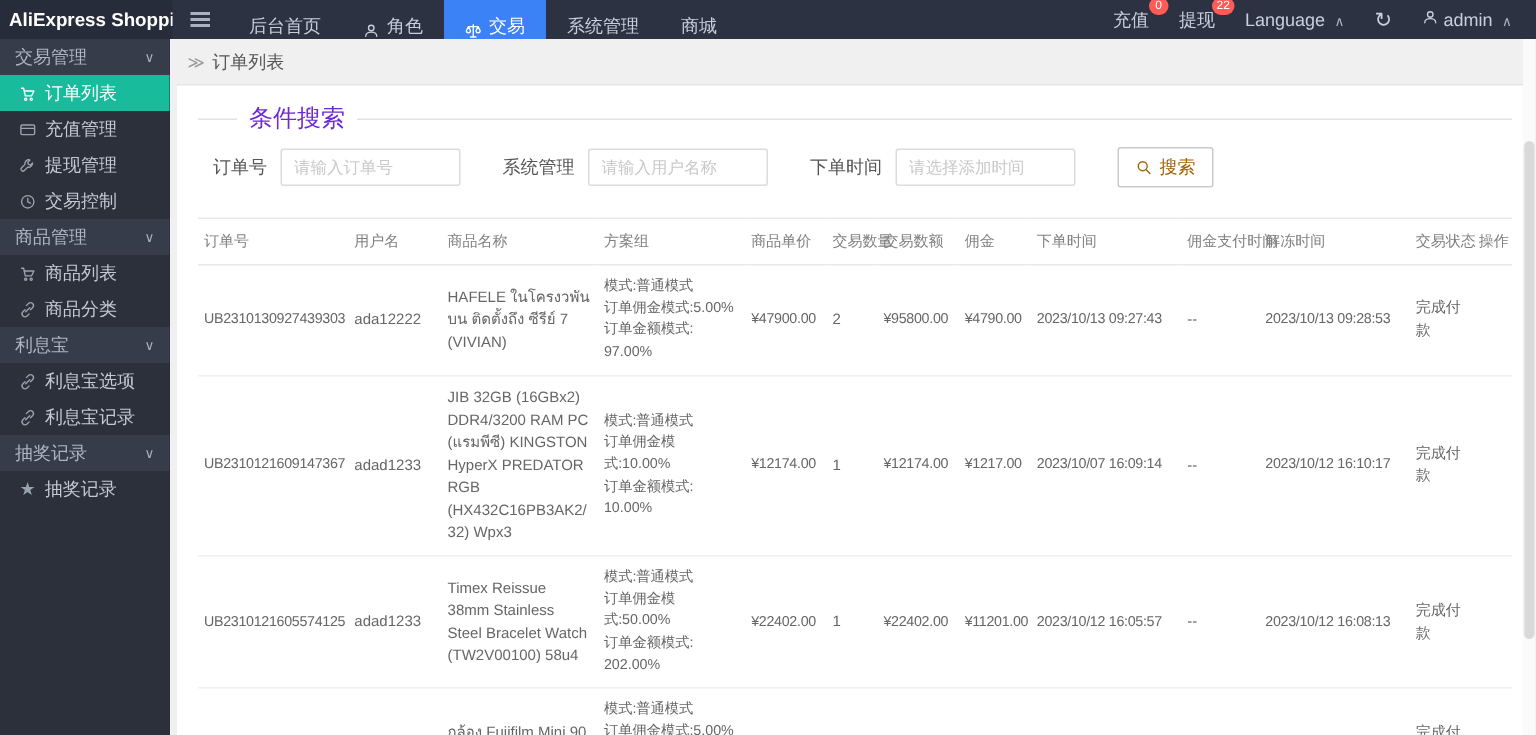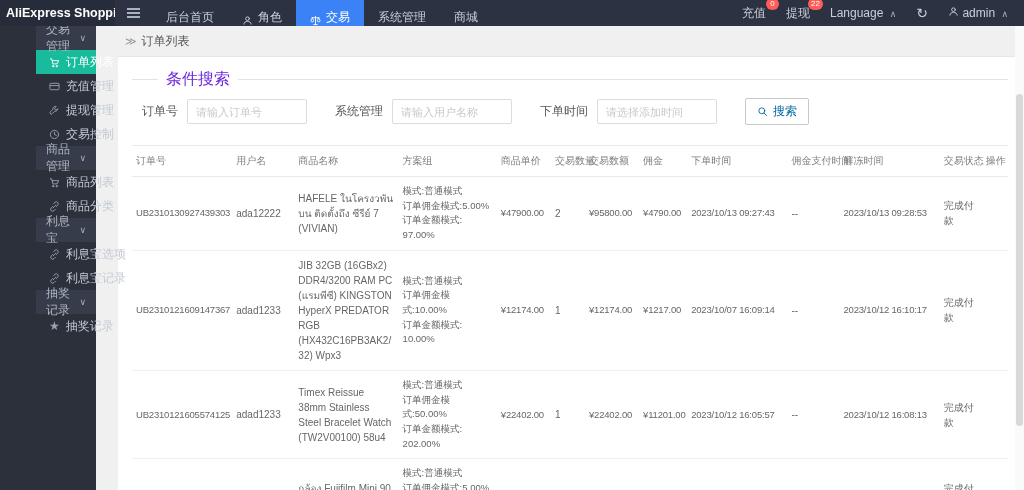--- a/index.html
+++ b/index.html
@@ -30,22 +30,22 @@
     position:absolute; top:-7px; right:-13px; min-width:13px; height:12px;
     background:#ff5b57; color:#fff; font-size:8px; line-height:12px;
     border-radius:7px; text-align:center; padding:0 3px;
   }
   .chev { font-size:9px; color:#aab1c0; margin-left:3px; }
   .icn { display:inline-flex; align-items:center; }
   .icn svg { width:11px; height:11px; }
   .refresh-glyph { font-size:14px; cursor:pointer; }
   
   .sidebar {
-    position:fixed; top:26px; left:0; bottom:0; width:96px;
-    background:#2b303b; color:#c3c9d4; font-size:12px; z-index:10;padding-left:36px;
+    position:fixed; top:26px; left:0; bottom:0; width:113px;
+    background:#2b303b; color:#c3c9d4; font-size:12px; z-index:10;
   }
   .side-group-header {
     height:24px; display:flex; align-items:center; justify-content:space-between;
     padding:0 10px; background:#363c49; color:#aeb6c2; cursor:pointer;
   }
   .side-item {
     height:24px; display:flex; align-items:center; gap:6px;
     padding:0 8px 0 13px; cursor:pointer; white-space:nowrap;
   }
   .side-item.active { background:#18bc9c; color:#fff; }
@@ -71,21 +71,21 @@
   .field { display:flex; align-items:center; gap:9px; font-size:12px; color:#555; }
   .field input {
     width:120px; height:25px; border:1px solid #dcdcdc; border-radius:2px;
     padding:0 8px; font-size:11px; color:#333; outline:none;
     font-family:"Liberation Sans","DejaVu Sans",sans-serif;
   }
   .field input::placeholder { color:#c9c9c9; }
   .search-btn {
     display:flex; align-items:center; gap:5px; height:27px; padding:0 11px;
     background:#fff; border:1px solid #c9c9c9; border-radius:2px;
-    font-size:12px; color:#0369a1; cursor:pointer;
+    font-size:12px; color:#a16207; cursor:pointer;
     font-family:"Liberation Sans","DejaVu Sans",sans-serif;
   }
   .search-btn svg { width:11px; height:11px; }
   
   .table-wrap { padding:6px 14px 0; }
   table { width:100%; border-collapse:collapse; table-layout:fixed; font-size:10px; color:#666; }
   th {
     text-align:left; font-weight:normal; color:#808080; font-size:10px;
     padding:8px 4px; border-top:1px solid #e9e9e9; border-bottom:1px solid #e9e9e9;
     white-space:nowrap; overflow:visible;

